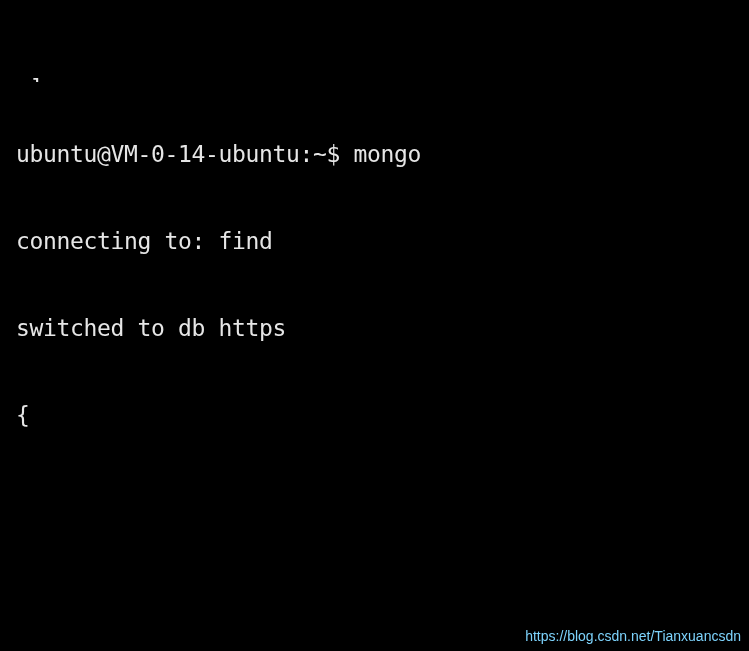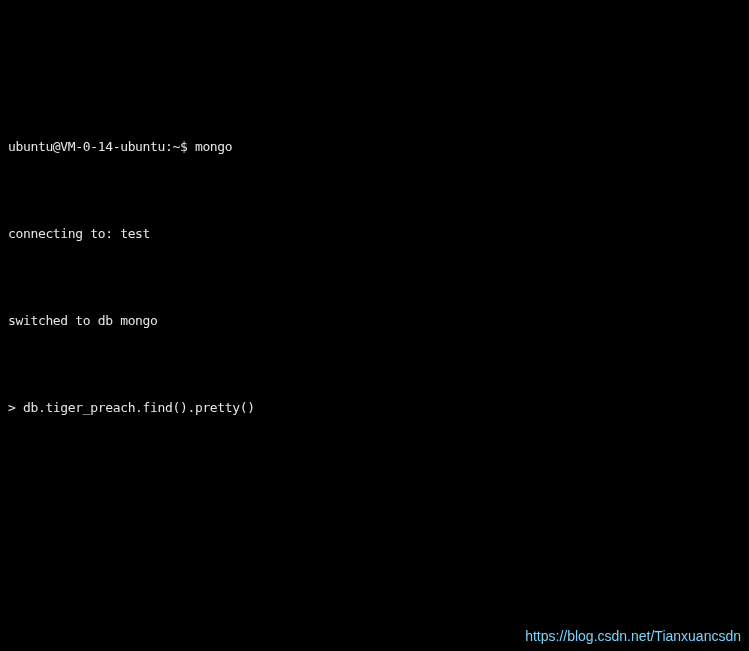--- a/index.html
+++ b/index.html
@@ -18,26 +18,26 @@
 
   #terminal {
     position: absolute;
     left: 0;
     top: 0;
     width: 749px;
     height: 463px;
     background: #000000;
     color: #e6e6e6;
     font-family: "DejaVu Sans Mono", "Liberation Mono", monospace;
-    font-size: 13px;
+    font-size: 23px;
     line-height: 29px;
     letter-spacing: -0.35px;
     white-space: pre;
     overflow: hidden;
-    padding: 8px;
+    padding: 16px;
     box-sizing: border-box;
   }
 
   .scrollback-sliver {
     height: 8px;
     overflow: hidden;
     line-height: 29px;
     color: #e6e6e6;
     display: block;
   }
@@ -63,23 +63,22 @@
     white-space: pre;
     user-select: none;
   }
 </style>
 </head>
 <body>
 
 <div id="terminal">
   <span class="scrollback-sliver"> ]</span>
   <span class="tline">ubuntu@VM-0-14-ubuntu:~$ mongo</span>
-  <span class="tline">connecting to: test</span>
-  <span class="tline">switched to db mongo</span>
-  <span class="tline">&gt; db.tiger_preach.find().pretty()</span>
+  <span class="tline">connecting to: find</span>
+  <span class="tline">switched to db https</span>
   <span class="tline">{</span>
   
   
   
   
   
   
   
   
   

